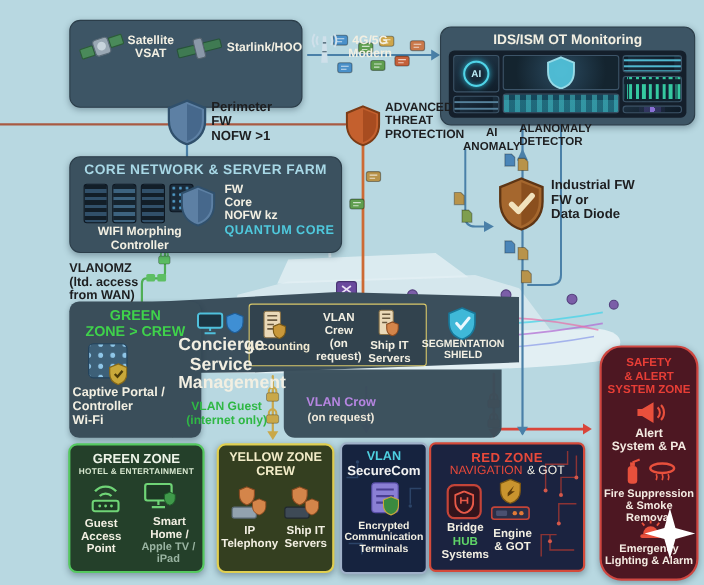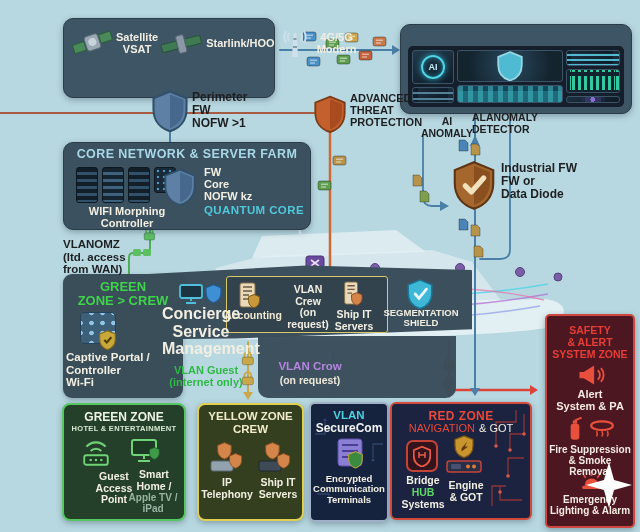--- a/index.html
+++ b/index.html
@@ -182,20 +182,21 @@
 
   <svg class="icon" style="left:152px;top:90px" width="36" height="42" viewBox="0 0 24 28">
     <use href="#sh" fill="#5d80a4" stroke="#30506c" stroke-width="1.4"></use>
     <path d="M12 3 L21 6.5 V13 C21 19 17.5 23.5 12 25.5 Z" fill="#46688c"></path>
   </svg>
   <div class="lbl b blk pre" style="left:192px;top:91px;font-size:12px">Perimeter
 FW
 NOFW &gt;1</div>
 
   <div class="panel" style="left:400px;top:24px;width:232px;height:90px">
+    <div class="b wh ctr" style="position:absolute;top:4px;width:100%;font-size:12.5px">IDS/ISM OT Monitoring</div>
     <div class="dash">
       <div class="dcol">
         <div class="t t-ai">
             <div class="aicirc">AI</div>
           </div>
         <div class="t t-list"></div>
       </div>
       <div class="dcol" style="flex:1">
         <div class="t t-shield">
           <svg width="26" height="30" viewBox="0 0 24 28">
@@ -323,21 +324,21 @@
       <rect x="4" y="17" width="22" height="9" rx="2" fill="#1d3a24" stroke="#6fd476" stroke-width="1.8"></rect>
       <circle cx="10" cy="21.5" r="1.2" fill="#6fd476"></circle>
         <circle cx="15" cy="21.5" r="1.2" fill="#6fd476"></circle>
         <circle cx="20" cy="21.5" r="1.2" fill="#6fd476"></circle>
     </svg>
     <svg class="icon" style="left:64px;top:33px" width="34" height="28" viewBox="0 0 32 28">
       <rect x="3" y="2" width="24" height="15" rx="2" fill="#1d3a24" stroke="#6fd476" stroke-width="2"></rect>
       <path d="M15 17 v4 M9 23 h12" stroke="#6fd476" stroke-width="2"></path>
       <use href="#sh" transform="translate(20,9) scale(.45)" fill="#3f9a4a" stroke="#1e5c28" stroke-width="2"></use>
     </svg>
-    <div class="lbl b wh pre ctr" style="left:22px;top:66px;width:56px;font-size:10.5px">Guest
+    <div class="lbl b wh pre ctr" style="left:0;top:66px;width:56px;font-size:10.5px">Guest
 Access
 Point</div>
     <div class="lbl b wh pre ctr" style="left:60px;top:64px;width:60px;font-size:10.5px">Smart
 Home /</div>
     <div class="lbl b pre ctr" style="left:56px;top:87px;width:66px;font-size:10px;color:#9ab4a2">Apple TV /
 iPad</div>
   </div>
 
   <div class="zone" style="left:197px;top:403px;width:107px;height:118px;background:#343f20;border:2.5px solid #e0cf50">
     <div class="b pre ctr" style="position:absolute;top:5px;width:100%;font-size:11.5px;color:#f2ecc8;line-height:1.1">YELLOW ZONE
@@ -412,21 +413,21 @@
     </svg>
     <div style="position:absolute;left:2px;top:70px;width:58px;text-align:center;font-weight:700;font-size:10.5px;line-height:1.15">
       <div class="wh">Bridge</div>
       <div style="color:#5fd468">HUB</div>
       <div class="wh">Systems</div>
     </div>
     <div class="lbl b wh pre ctr" style="left:52px;top:76px;width:44px;font-size:10.5px">Engine
 &amp; GOT</div>
   </div>
 
-  <div class="zone" style="left:545px;top:314px;width:90px;height:214px;background:#4d1722;border:2.5px solid #cf4640;border-radius:5px">
+  <div class="zone" style="left:545px;top:314px;width:90px;height:214px;background:#4d1722;border:2.5px solid #cf4640;border-radius:20px">
     <div class="b pre ctr" style="position:absolute;top:8px;width:100%;font-size:10.5px;color:#e83e36;line-height:1.15">SAFETY
 &amp; ALERT
 SYSTEM ZONE</div>
     <svg class="icon" style="left:30px;top:47px" width="28" height="23" viewBox="0 0 26 22">
       <path d="M2 8.5 v6 h4 l10 6 V2.5 L6 8.5 Z" fill="#e8503c"></path>
       <path d="M19.5 7 a6 6 0 0 1 0 9 M22.5 5 a9.5 9.5 0 0 1 0 13" stroke="#e8503c" stroke-width="1.8" fill="none"></path>
     </svg>
     <div class="lbl b pre ctr" style="left:0;top:72px;width:100%;font-size:11px;color:#f4ebe2">Alert
 System &amp; PA</div>
     <svg class="icon" style="left:20px;top:100px" width="16" height="26" viewBox="0 0 14 24">

